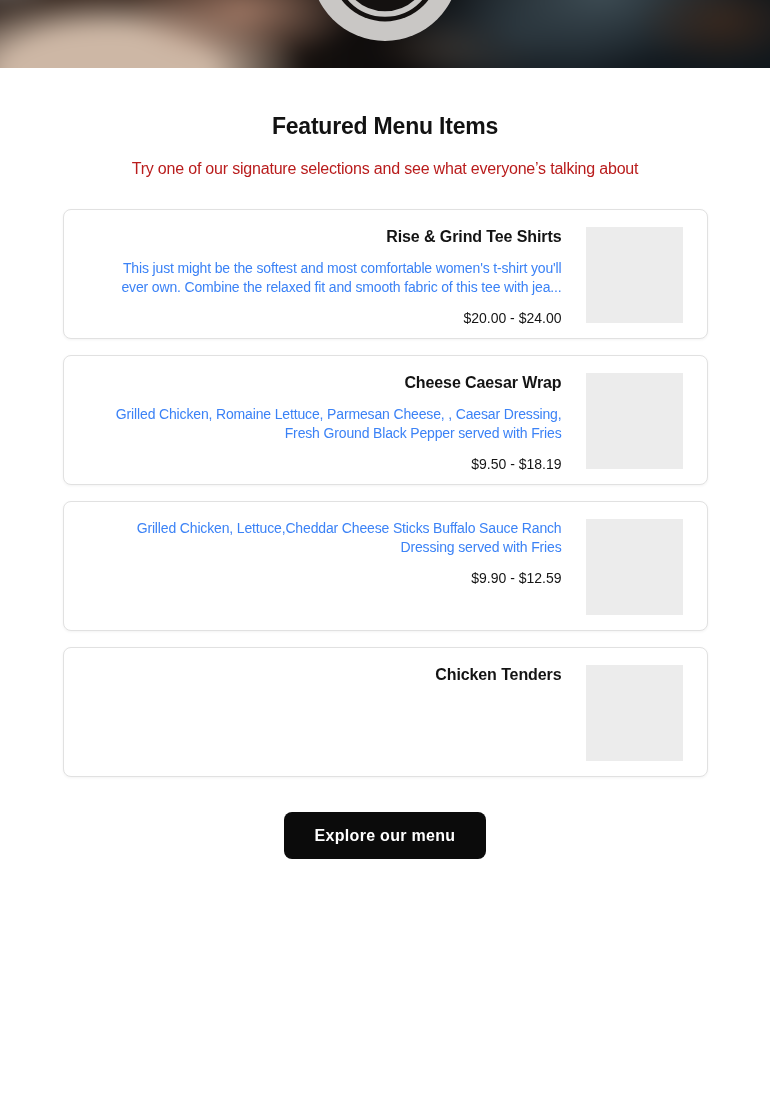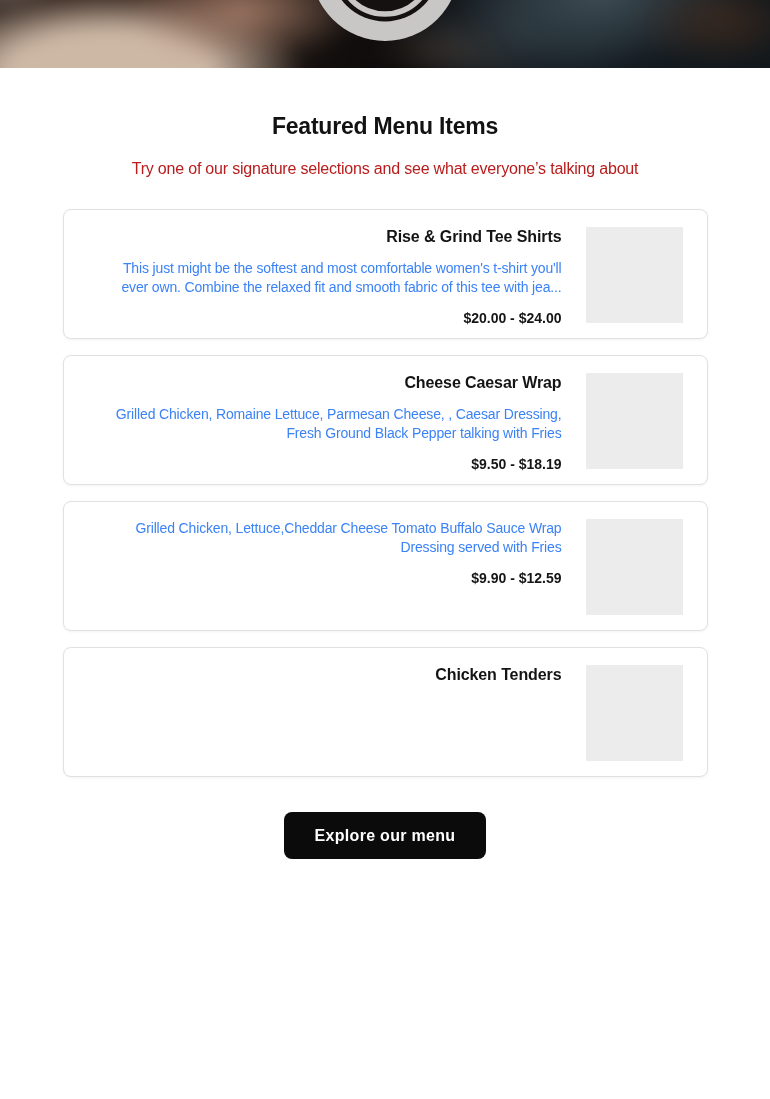--- a/index.html
+++ b/index.html
@@ -46,21 +46,21 @@
     padding: 17px 145px 0 25px; cursor: pointer; overflow: hidden;
   }
   .item-name {
     font-size: 16px; line-height: 20px; font-weight: bold; letter-spacing: -0.1px;
     color: #141414; margin-bottom: 12px;
   }
   .item-desc {
     font-size: 14px; line-height: 19px; color: #3b82f6; letter-spacing: -0.15px;
     margin-bottom: 12px; white-space: pre-line;
   }
-  .item-price { font-size: 14px; line-height: 18px; font-weight: bold; color: #151515; }
+  .item-price { font-size: 14px; line-height: 18px; font-weight: normal; color: #151515; }
   .item-image {
     position: absolute; top: 17px; right: 24px; width: 97px; height: 96px;
     background: #ececec;
   }
 
   .cta-row { text-align: center; margin-top: 35px; }
   .cta-button {
     display: inline-block; background: #0b0b0b; color: #ffffff; border: none;
     border-radius: 8px; height: 47px; padding: 0 31px; font-size: 16px; font-weight: bold;
     letter-spacing: 0.3px; font-family: "Liberation Sans", sans-serif; cursor: pointer;
@@ -87,27 +87,27 @@
     <div class="item-name">Rise &amp; Grind Tee Shirts</div>
     <div class="item-desc">This just might be the softest and most comfortable women's t-shirt you'll
 ever own. Combine the relaxed fit and smooth fabric of this tee with jea...</div>
     <div class="item-price">$20.00 - $24.00</div>
     <div class="item-image"></div>
   </div>
 
   <div class="card">
     <div class="item-name">Cheese Caesar Wrap</div>
     <div class="item-desc">Grilled Chicken, Romaine Lettuce, Parmesan Cheese, , Caesar Dressing,
-Fresh Ground Black Pepper talking with Fries</div>
+Fresh Ground Black Pepper served with Fries</div>
     <div class="item-price">$9.50 - $18.19</div>
     <div class="item-image"></div>
   </div>
 
   <div class="card">
-    <div class="item-desc">Grilled Chicken, Lettuce,Cheddar Cheese Tomato Buffalo Sauce Wrap
+    <div class="item-desc">Grilled Chicken, Lettuce,Cheddar Cheese Sticks Buffalo Sauce Ranch
 Dressing served with Fries</div>
     <div class="item-price">$9.90 - $12.59</div>
     <div class="item-image"></div>
   </div>
 
   <div class="card">
     <div class="item-name">Chicken Tenders</div>
 
     <div class="item-image"></div>
   </div>

